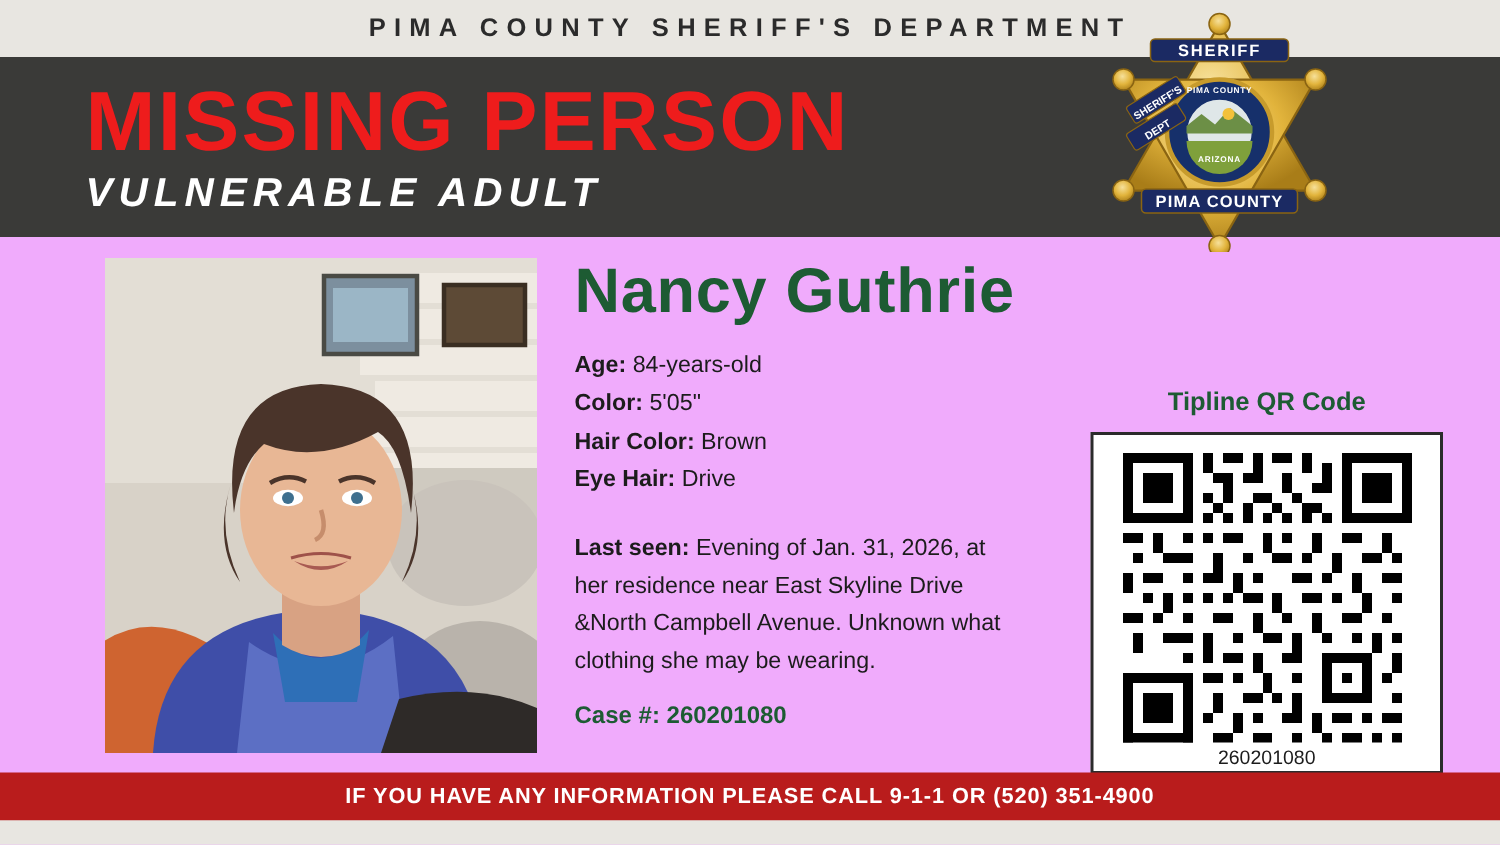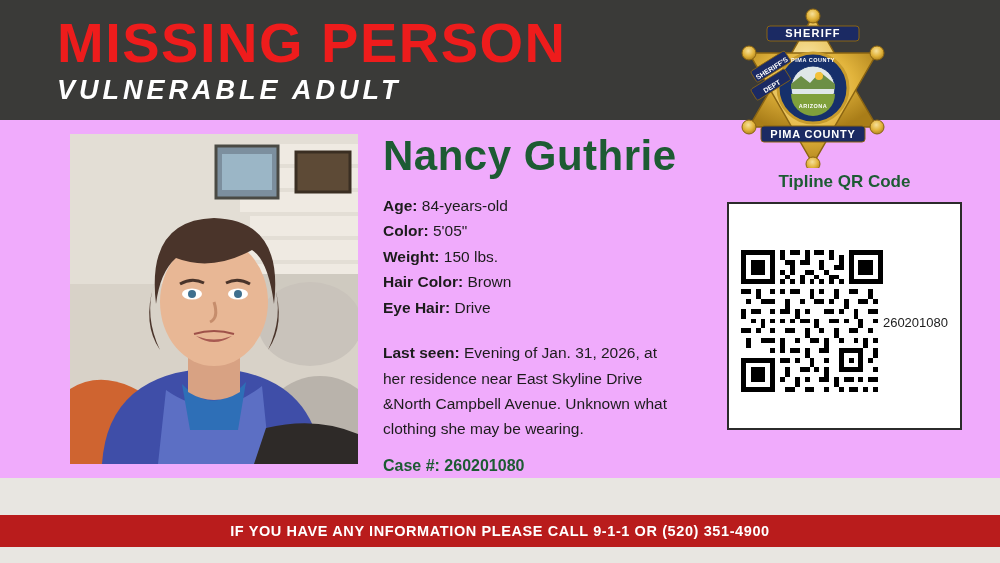--- a/index.html
+++ b/index.html
@@ -126,27 +126,29 @@
     position: absolute;
     right: 38px; top: 52px;
     width: 235px;
     text-align: center;
   }
   .qr-title {
     font-size: 17px;
     font-weight: bold;
     color: #1d5b33;
     margin-bottom: 10px;
+    margin-top: 48px;
   }
   .qr-box {
     width: 235px; height: 228px;
     background: #ffffff;
     border: 2px solid #2b2b2b;
     padding: 12px 12px 2px 12px;
     display: flex;
+    flex-direction: column;
     align-items: center;
   }
   .qr-code { image-rendering: pixelated; }
   .qr-caption {
     font-size: 13px;
     color: #1c1c1c;
     margin-top: 2px;
   }
 
   
@@ -171,20 +173,23 @@
     left: 0; bottom: 0;
     width: 1000px; height: 16px;
     background: #e8e6e1;
   }
 </style>
 </head>
 <body>
 
 <div class="poster">
 
+  <div class="dept-bar">
+    <div class="dept-text">PIMA COUNTY SHERIFF'S DEPARTMENT</div>
+  </div>
 
   <div class="banner">
     <div class="banner-title">MISSING PERSON</div>
     <div class="banner-sub">VULNERABLE ADULT</div>
   </div>
 
   <div class="badge">
     <svg width="150" height="160" viewBox="0 0 150 160">
       <defs>
         <radialGradient id="gold" cx="45%" cy="35%" r="70%">
@@ -287,24 +292,20 @@
     <div class="details">
       <div class="person-name">Nancy Guthrie</div>
 
       <div class="field">
         <b>Age:</b>
         <span>84-years-old</span>
       </div>
       <div class="field">
         <b>Color:</b>
         <span>5'05"</span>
-      </div>
-      <div class="field">
-        <b>Weight:</b>
-        <span>150 lbs.</span>
       </div>
       <div class="field">
         <b>Hair Color:</b>
         <span>Brown</span>
       </div>
       <div class="field">
         <b>Eye Hair:</b>
         <span>Drive</span>
       </div>
 

